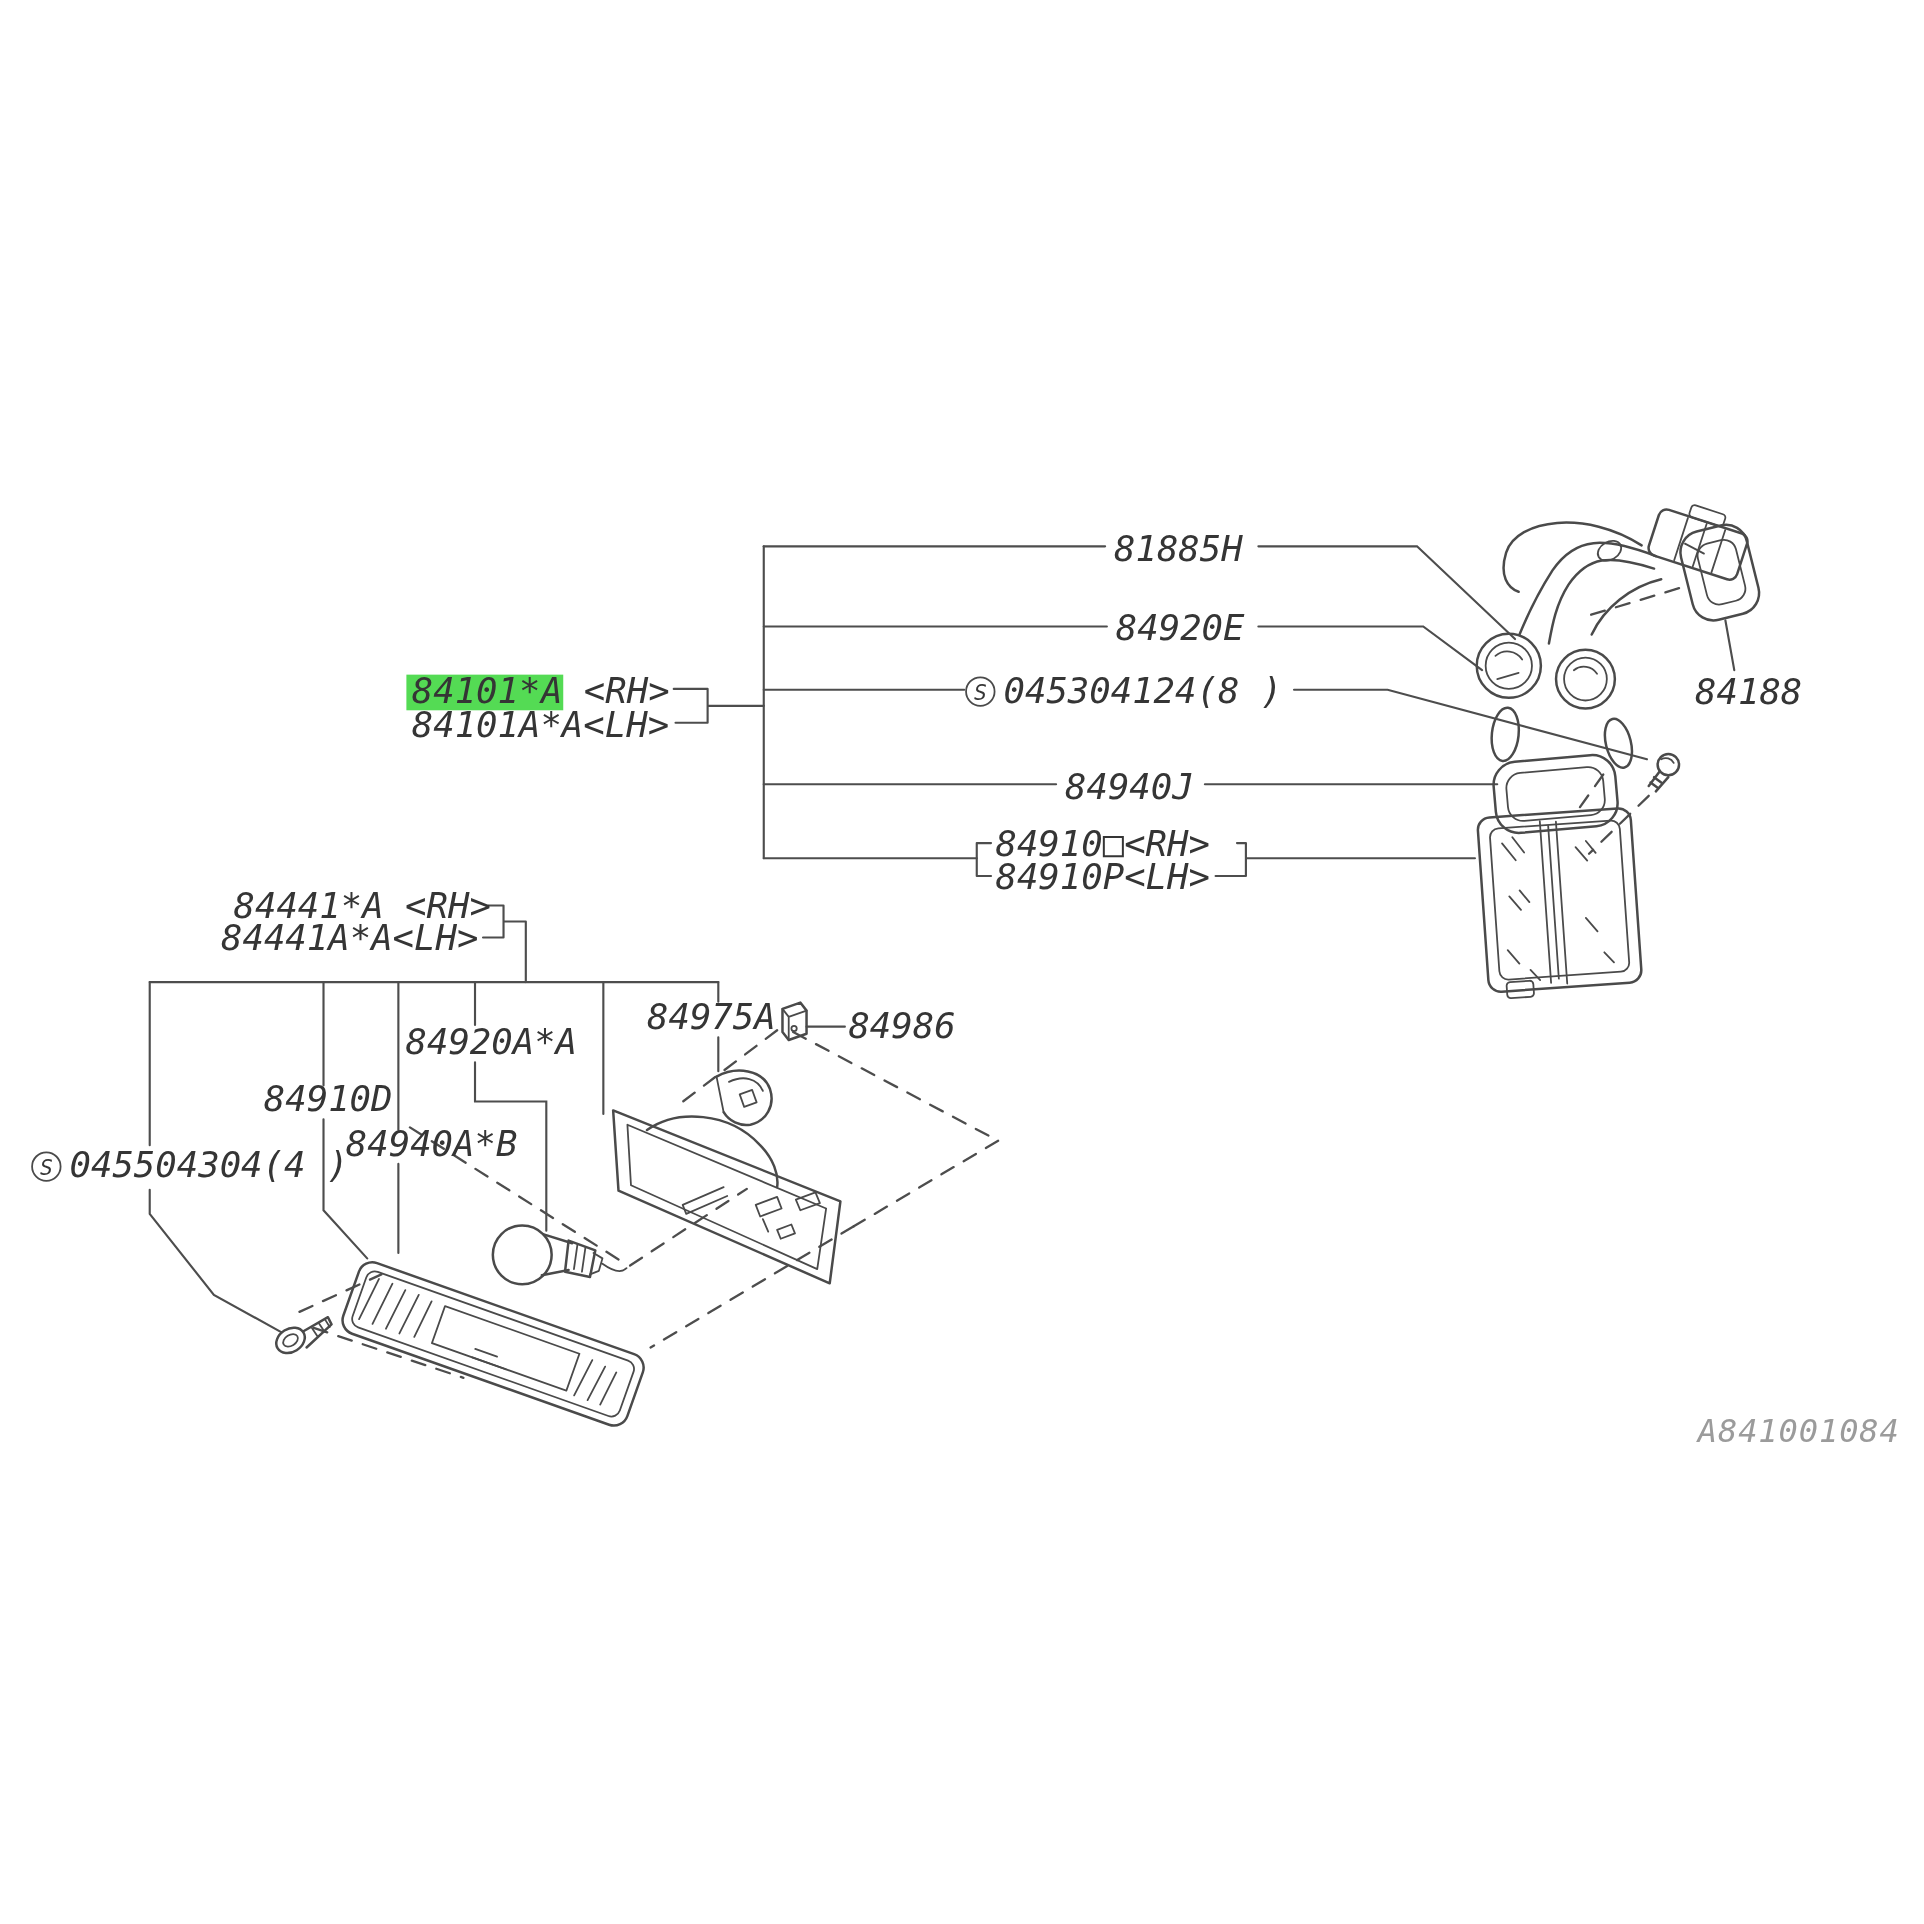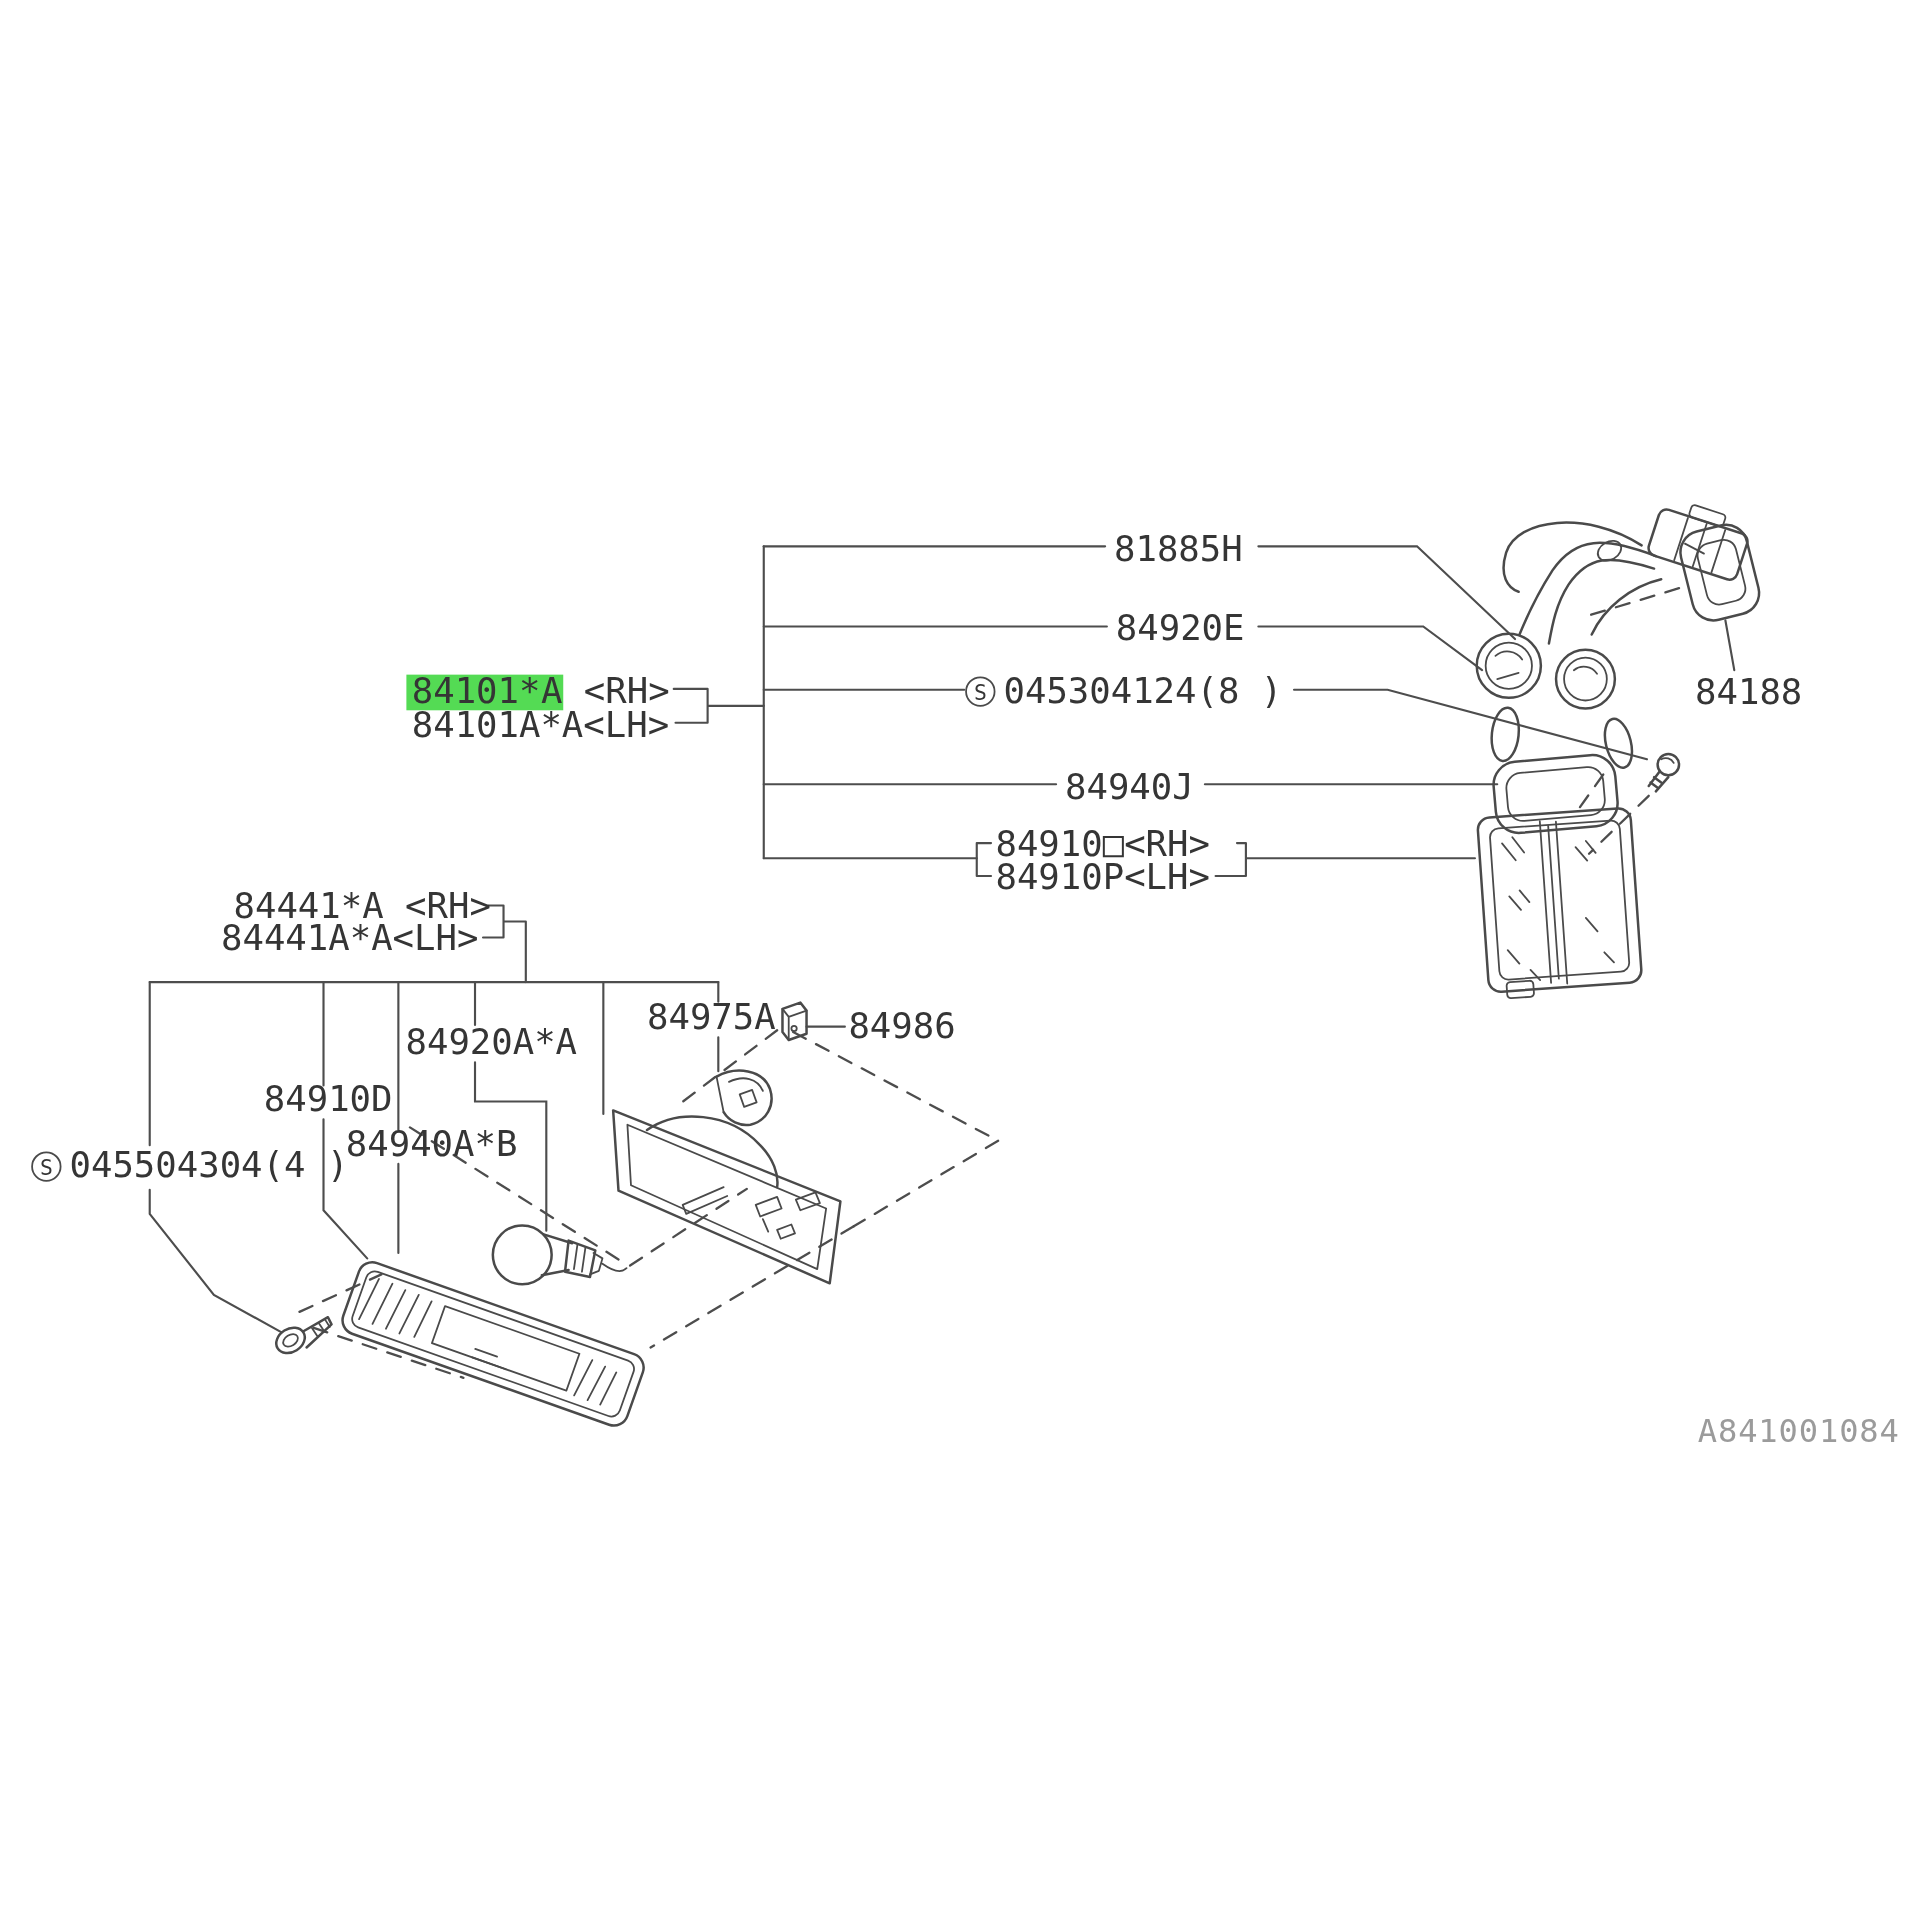--- a/index.html
+++ b/index.html
@@ -1,16 +1,16 @@
 <!DOCTYPE html>
 <html style="font-size:14.3px"><head>
 <meta charset="utf-8">
 <style>
   html,body{margin:0;padding:0;background:#ffffff;}
-  .canvas{position:relative;width:1925px;height:1925px;background:#ffffff;overflow:hidden;}
+  .canvas{position:relative;width:1925px;height:1925px;background:#ffffff;overflow:hidden;font-style:italic;}
   svg{position:absolute;inset:0;}
   .ln{stroke:#4d4d4d;stroke-width:2.4;fill:none;stroke-linecap:round;}
   .pt{stroke:#4a4a4a;stroke-width:2.8;fill:none;stroke-linecap:round;stroke-linejoin:round;}
   .pt-thin{stroke:#4a4a4a;stroke-width:2;fill:none;stroke-linecap:round;stroke-linejoin:round;}
   .dash{stroke:#4d4d4d;stroke-width:2.6;fill:none;stroke-dasharray:16 13;stroke-linecap:round;}
   text{font-family:"DejaVu Sans Mono","Liberation Mono",monospace;font-size:40px;fill:#353535;}
   text.ssym{font-size:24px;text-anchor:middle;}
   text.wm{font-size:36px;fill:#9b9b9b;letter-spacing:1px;}
   .hl{fill:#54db54;}
 </style>

